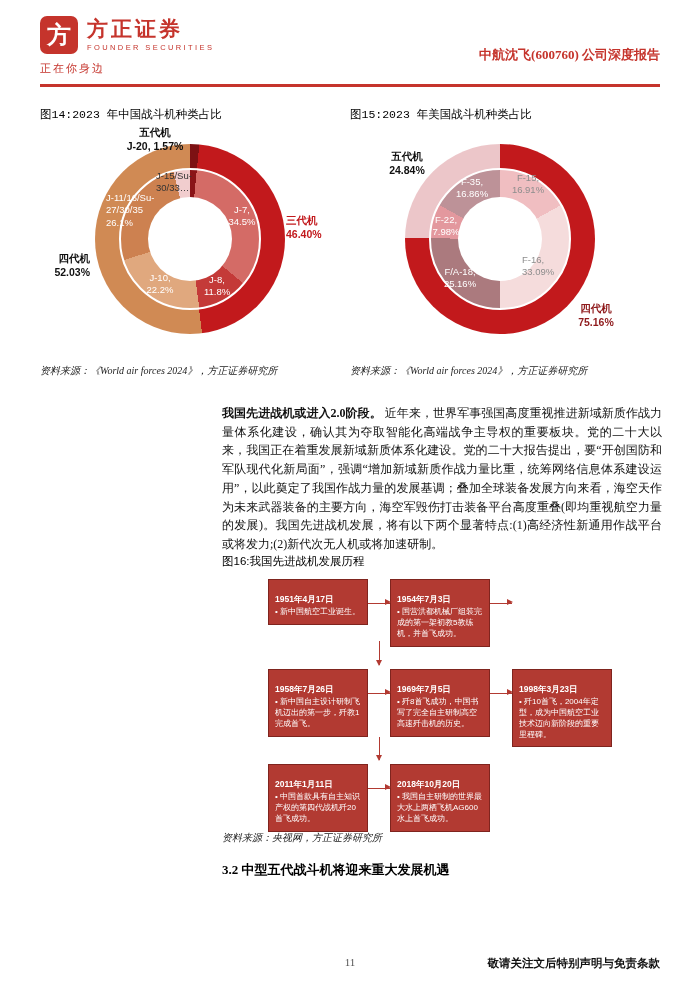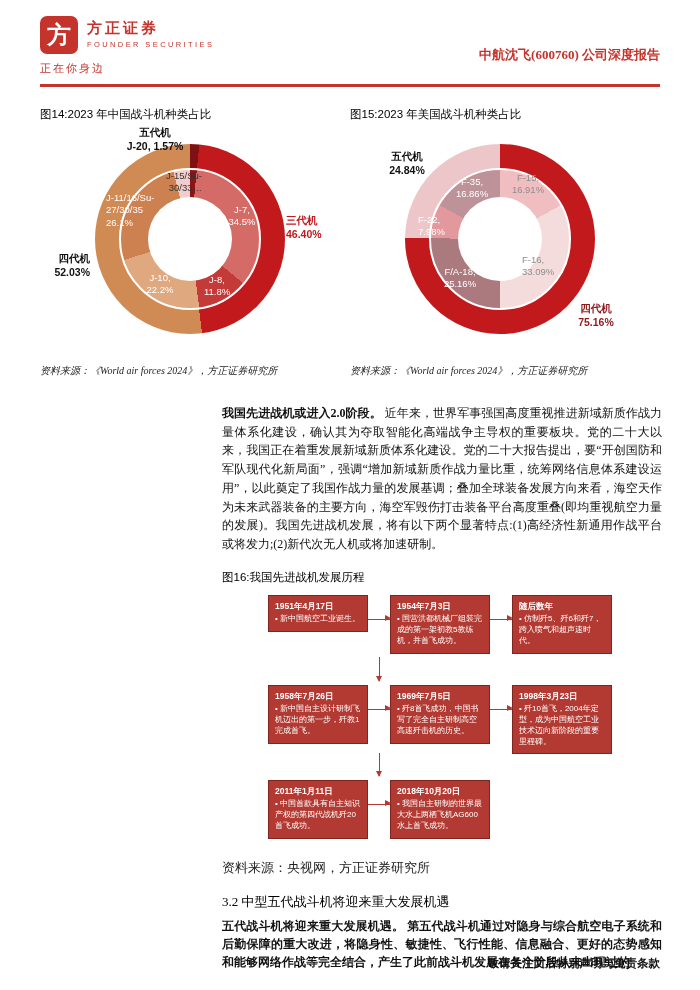--- a/index.html
+++ b/index.html
@@ -8,79 +8,79 @@
   body{font-family:"Liberation Serif","DejaVu Serif",serif;color:#111}
   .page{position:relative;width:700px;height:990px;background:#fff;margin:0 auto;overflow:hidden}
   .content{padding:0 40px}
 
   
   .header{position:relative;padding-top:16px}
   .brand-row{display:flex;gap:9px;align-items:center}
   .logo-box{width:38px;height:38px;background:var(--accent);border-radius:7px;color:#fff;
     font-size:24px;font-weight:bold;display:flex;align-items:center;justify-content:center;
     font-family:"Liberation Sans","DejaVu Sans",sans-serif}
-  .brand-cn{font-size:15px;font-weight:bold;color:var(--accent);letter-spacing:3px;line-height:1.05}
+  .brand-cn{font-size:21px;font-weight:bold;color:var(--accent);letter-spacing:3px;line-height:1.05}
   .brand-en{font-size:7.5px;color:var(--accent);letter-spacing:2.4px;margin-top:3px;
     font-family:"Liberation Sans","DejaVu Sans",sans-serif}
   .tagline{color:var(--accent);font-size:11px;margin-top:7px;letter-spacing:2px}
   .report-label{position:absolute;right:0;top:46px;color:var(--accent);font-weight:bold;font-size:13px}
   .rule{height:3px;background:var(--accent);margin-top:8px}
 
   
   .charts-row{display:flex;margin-top:20px}
   .figure{width:310px}
-  .figure-title{font-size:11.5px;color:#000;font-family:Liberation Sans, sans-serif}
+  .figure-title{font-size:11.5px;color:#000;font-family:Liberation Mono, monospace}
   .donut-wrap{position:relative;height:236px;margin-top:4px}
   .donut{position:absolute;left:55px;top:18px;width:190px;height:190px}
   .ring-outer{position:absolute;inset:0;border-radius:50%}
   .ring-inner{position:absolute;inset:24px;border-radius:50%;border:2px solid #fff}
   .hole{position:absolute;inset:53px;border-radius:50%;background:#fff}
   .lbl{position:absolute;font-size:9.5px;line-height:1.3;white-space:pre-line;
     font-family:"Liberation Sans","DejaVu Sans",sans-serif}
   .lbl.gen{font-weight:bold;font-size:10.5px}
   .figure-source{font-size:10px;color:#222;font-style:italic;margin-top:2px}
 
   
   .cn-gen5{left:60px;top:0;width:110px;text-align:center;color:#111}
   .cn-gen3{left:246px;top:88px;color:#c2191c}
   .cn-gen4{left:0;top:126px;width:50px;text-align:right;color:#111}
   .cn-j7{left:180px;top:78px;width:44px;text-align:center;color:#fff}
   .cn-j8{left:155px;top:148px;width:44px;text-align:center;color:#fff}
   .cn-j10{left:98px;top:146px;width:44px;text-align:center;color:#fff}
   .cn-j11{left:66px;top:66px;width:64px;color:#fff}
-  .cn-j15{left:108px;top:44px;width:54px;text-align:right;color:#333}
+  .cn-j15{left:116px;top:44px;width:54px;text-align:left;color:#333}
   
   .us-gen5{left:20px;top:24px;width:74px;text-align:center;color:#111}
   .us-f35{left:94px;top:50px;width:56px;text-align:center;color:#fff}
   .us-f15{left:152px;top:46px;width:52px;text-align:center;color:#8d8d8d}
-  .us-f22{left:68px;top:88px;width:56px;text-align:left;color:#fff}
+  .us-f22{left:68px;top:88px;width:56px;text-align:center;color:#fff}
   .us-f16{left:172px;top:128px;width:52px;text-align:left;color:#8d8d8d}
   .us-fa18{left:82px;top:140px;width:56px;text-align:center;color:#fff}
   .us-gen4{left:210px;top:176px;width:72px;text-align:center;color:#8f1a1c}
 
   
   .body-col{margin-left:182px;width:440px}
   .para{font-size:12px;line-height:1.56;text-align:justify;color:#111;margin-top:26px}
   .para .lead{font-weight:bold}
-  .fig16-title{font-size:11.5px;margin-top:16px;font-family:"Liberation Sans","DejaVu Sans",sans-serif;color:#000}
+  .fig16-title{font-size:11.5px;font-family:"Liberation Sans","DejaVu Sans",sans-serif;color:#000}
 
   
   .timeline{position:relative;width:352px;height:248px;margin:10px 0 4px 46px}
   .tbox{position:absolute;width:100px;background:var(--boxred);border:1px solid #7f241e;color:#fff;
-    padding:5px 6px 6px;font-size:8px;line-height:1.35;font-family:"Liberation Sans","DejaVu Sans",sans-serif}
+    padding:14px 6px 6px;font-size:8px;line-height:1.35;font-family:"Liberation Sans","DejaVu Sans",sans-serif}
   .tbox-date{font-weight:bold;font-size:8.5px;margin-bottom:2px}
   .arr-h{position:absolute;height:0;border-top:1.5px solid var(--boxred)}
   .arr-h::after{content:"";position:absolute;right:-1px;top:-4.5px;border-left:6px solid var(--boxred);
     border-top:3.5px solid transparent;border-bottom:3.5px solid transparent}
   .arr-v{position:absolute;width:0;border-left:1.5px solid var(--boxred)}
   .arr-v::after{content:"";position:absolute;bottom:-1px;left:-4.5px;border-top:6px solid var(--boxred);
     border-left:3.5px solid transparent;border-right:3.5px solid transparent}
 
-  .source-line{font-size:13px;color:#222;margin-top:16px}
-  .sec-head{font-weight:normal;font-size:13px;margin-top:16px;color:#000}
+  .source-line{font-size:10px;font-style:italic;color:#222;margin-top:4px}
+  .sec-head{font-weight:bold;font-size:13px;margin-top:16px;color:#000}
   .sec-para{font-size:12px;line-height:1.5;font-weight:bold;text-align:justify;margin-top:6px;color:#111}
 
   
   .footer{position:absolute;bottom:18px;left:0;width:100%;height:16px;font-size:11px}
   .page-num{position:absolute;left:0;width:100%;text-align:center;color:#555}
   .disclaimer{position:absolute;right:40px;top:0;color:#111;font-weight:700;font-size:11.5px}
 </style>
 </head>
 <body>
 
@@ -169,24 +169,20 @@
 
       <div class="timeline">
         <div class="tbox" style="left:0;top:0">
           <div class="tbox-date">1951年4月17日</div>
           <div class="tbox-text">• 新中国航空工业诞生。</div>
         </div>
         <div class="tbox" style="left:122px;top:0">
           <div class="tbox-date">1954年7月3日</div>
           <div class="tbox-text">• 国营洪都机械厂组装完成的第一架初教5教练机，并首飞成功。</div>
         </div>
-        <div class="tbox" style="left:244px;top:0">
-          <div class="tbox-date">随后数年</div>
-          <div class="tbox-text">• 仿制歼5、歼6和歼7，跨入喷气和超声速时代。</div>
-        </div>
         <div class="tbox" style="left:0;top:90px">
           <div class="tbox-date">1958年7月26日</div>
           <div class="tbox-text">• 新中国自主设计研制飞机迈出的第一步，歼教1完成首飞。</div>
         </div>
         <div class="tbox" style="left:122px;top:90px">
           <div class="tbox-date">1969年7月5日</div>
           <div class="tbox-text">• 歼8首飞成功，中国书写了完全自主研制高空高速歼击机的历史。</div>
         </div>
         <div class="tbox" style="left:244px;top:90px">
           <div class="tbox-date">1998年3月23日</div>
@@ -205,24 +201,20 @@
         <div class="arr-h" style="left:100px;top:114px;width:22px"></div>
         <div class="arr-h" style="left:222px;top:114px;width:22px"></div>
         <div class="arr-h" style="left:100px;top:209px;width:22px"></div>
         <div class="arr-v" style="left:111px;top:62px;height:24px"></div>
         <div class="arr-v" style="left:111px;top:158px;height:23px"></div>
       </div>
 
       <div class="source-line">资料来源：央视网，方正证券研究所</div>
 
       <div class="sec-head">3.2 中型五代战斗机将迎来重大发展机遇</div>
-      <p class="sec-para">
-        <span>五代战斗机将迎来重大发展机遇。</span>
-        <span>第五代战斗机通过对隐身与综合航空电子系统和后勤保障的重大改进，将隐身性、敏捷性、飞行性能、信息融合、更好的态势感知和能够网络作战等完全结合，产生了此前战斗机发展在各个阶段从未出现过的</span>
-      </p>
     </div>
   </div>
 
   <div class="footer">
     <div class="page-num">11</div>
     <div class="disclaimer">敬请关注文后特别声明与免责条款</div>
   </div>
 </div>
 
 </body></html>

